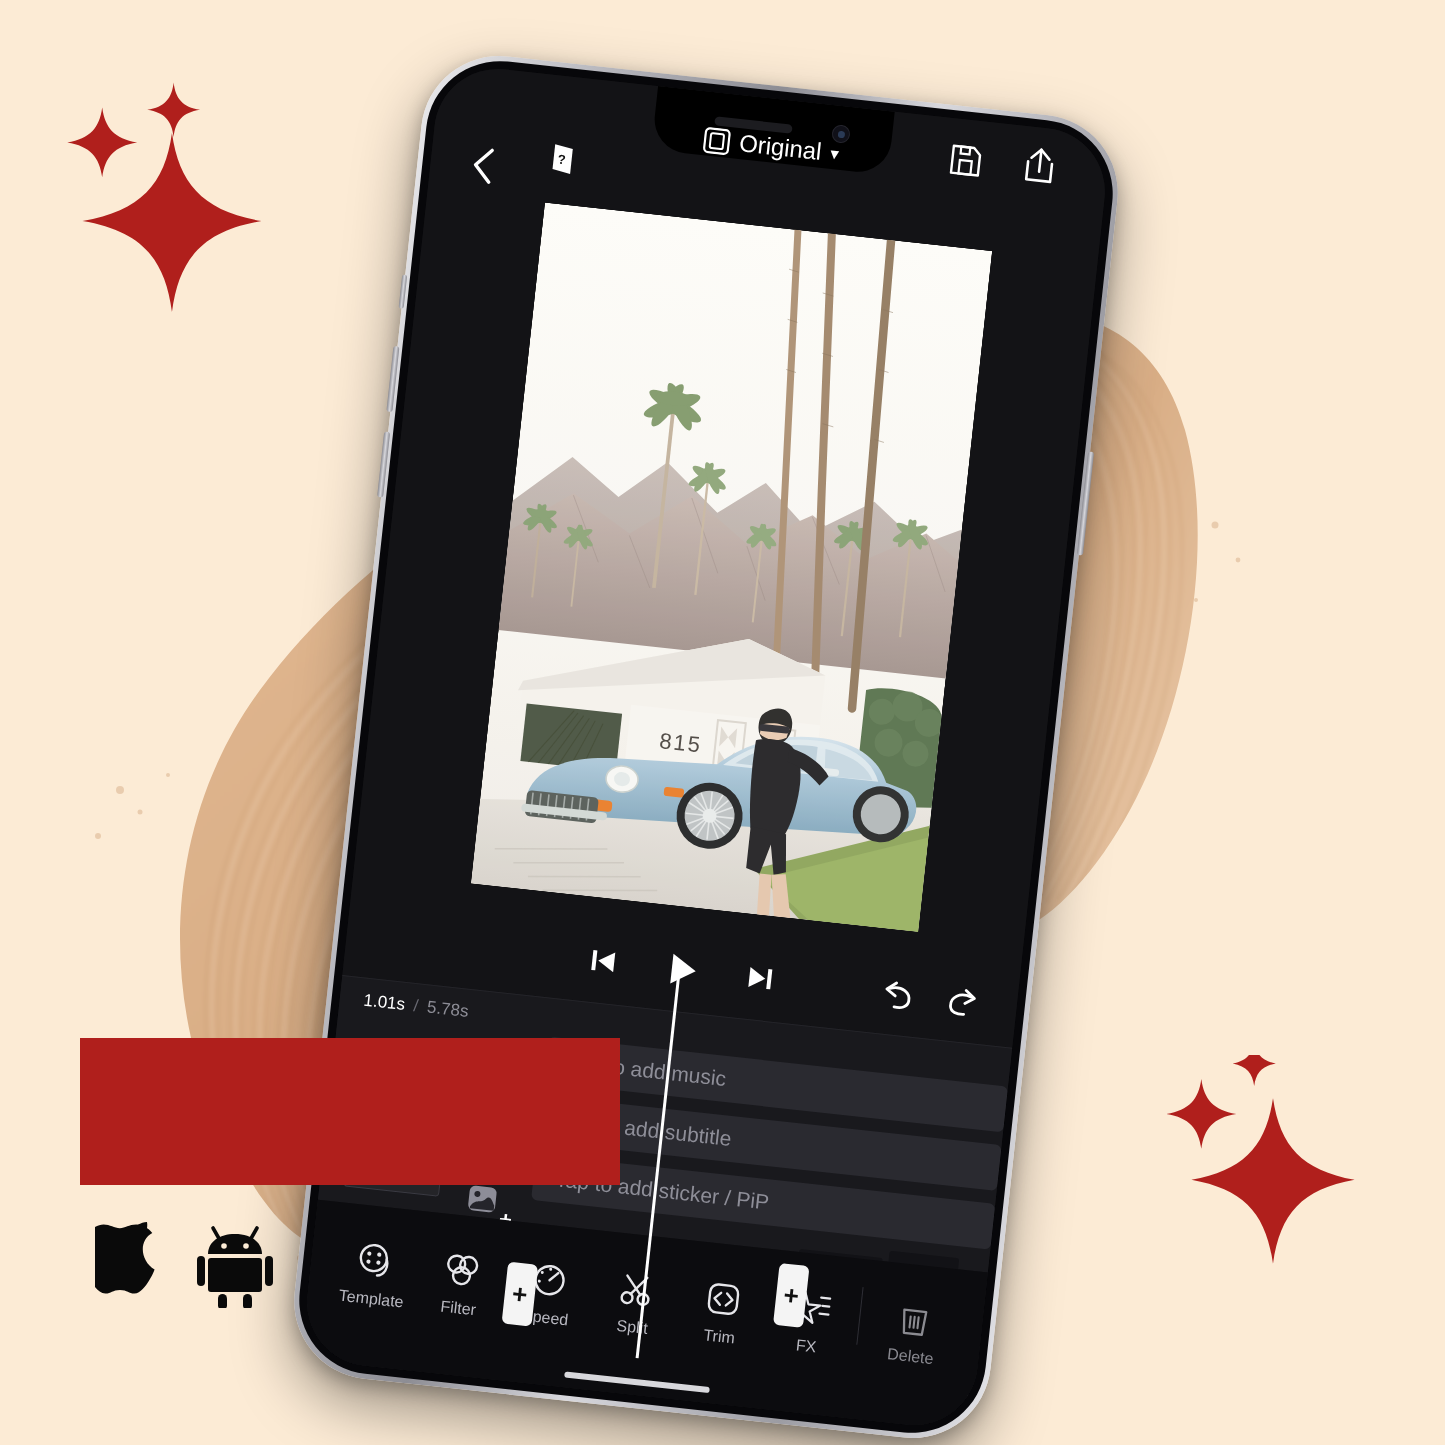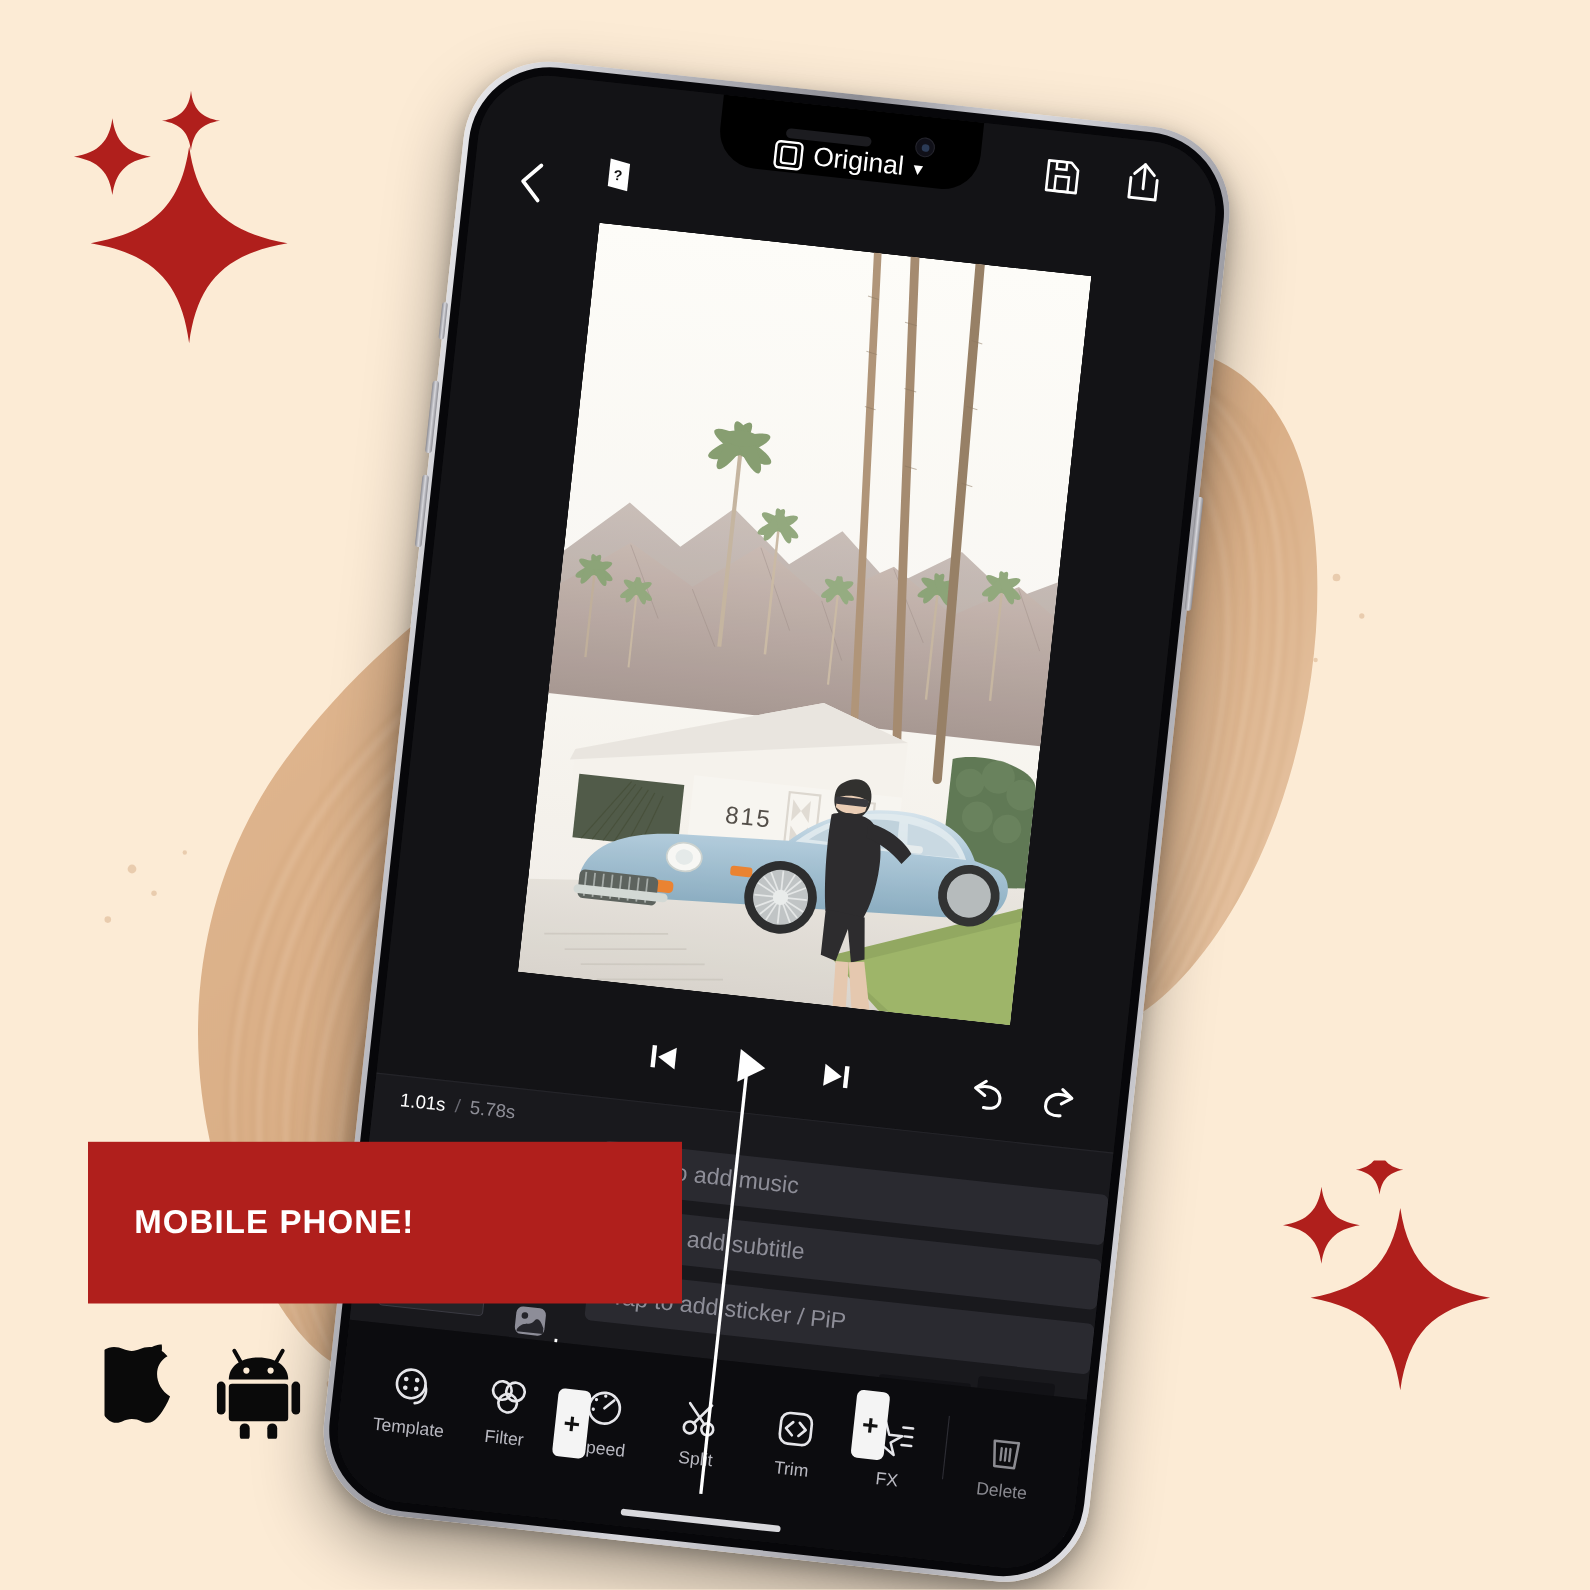--- a/index.html
+++ b/index.html
@@ -1045,21 +1045,20 @@
 
     <div id="notch">
       <div id="notch-speaker"></div>
       <div id="notch-camera"></div>
     </div>
     <div id="home-indicator"></div>
   </div>
 </div>
 
 <div id="promo-banner">
-  <div class="line">MOBILE PHONE!</div>
 </div>
 
 <div id="store-logos">
   <svg width="72" height="86" viewBox="0 0 72 86">
     <path fill="#0a0a0a" d="M47,17 C51,12 53,6 52,0 C46,0.4 39,4 35,9 C31.5,13.4 29,19.5 30,25
                             C36.5,25.5 42.8,22 47,17 Z"></path>
     <path fill="#0a0a0a" d="M60,60 C57.7,65.5 56.6,67.9 53.6,72.7 C49.5,79.4 43.7,87.7 36.5,87.8
                             C30.1,87.9 28.4,83.6 19.7,83.6 C11,83.7 9.2,87.9 2.8,87.8
                             C-4.4,87.7 -9.9,80.2 -14,73.5 C-25.4,54.7 -26.6,32.6 -19.6,20.9
                             C-14.6,12.5 -6.7,7.6 0.7,7.6 C8.3,7.6 13,11.8 19.6,11.8

